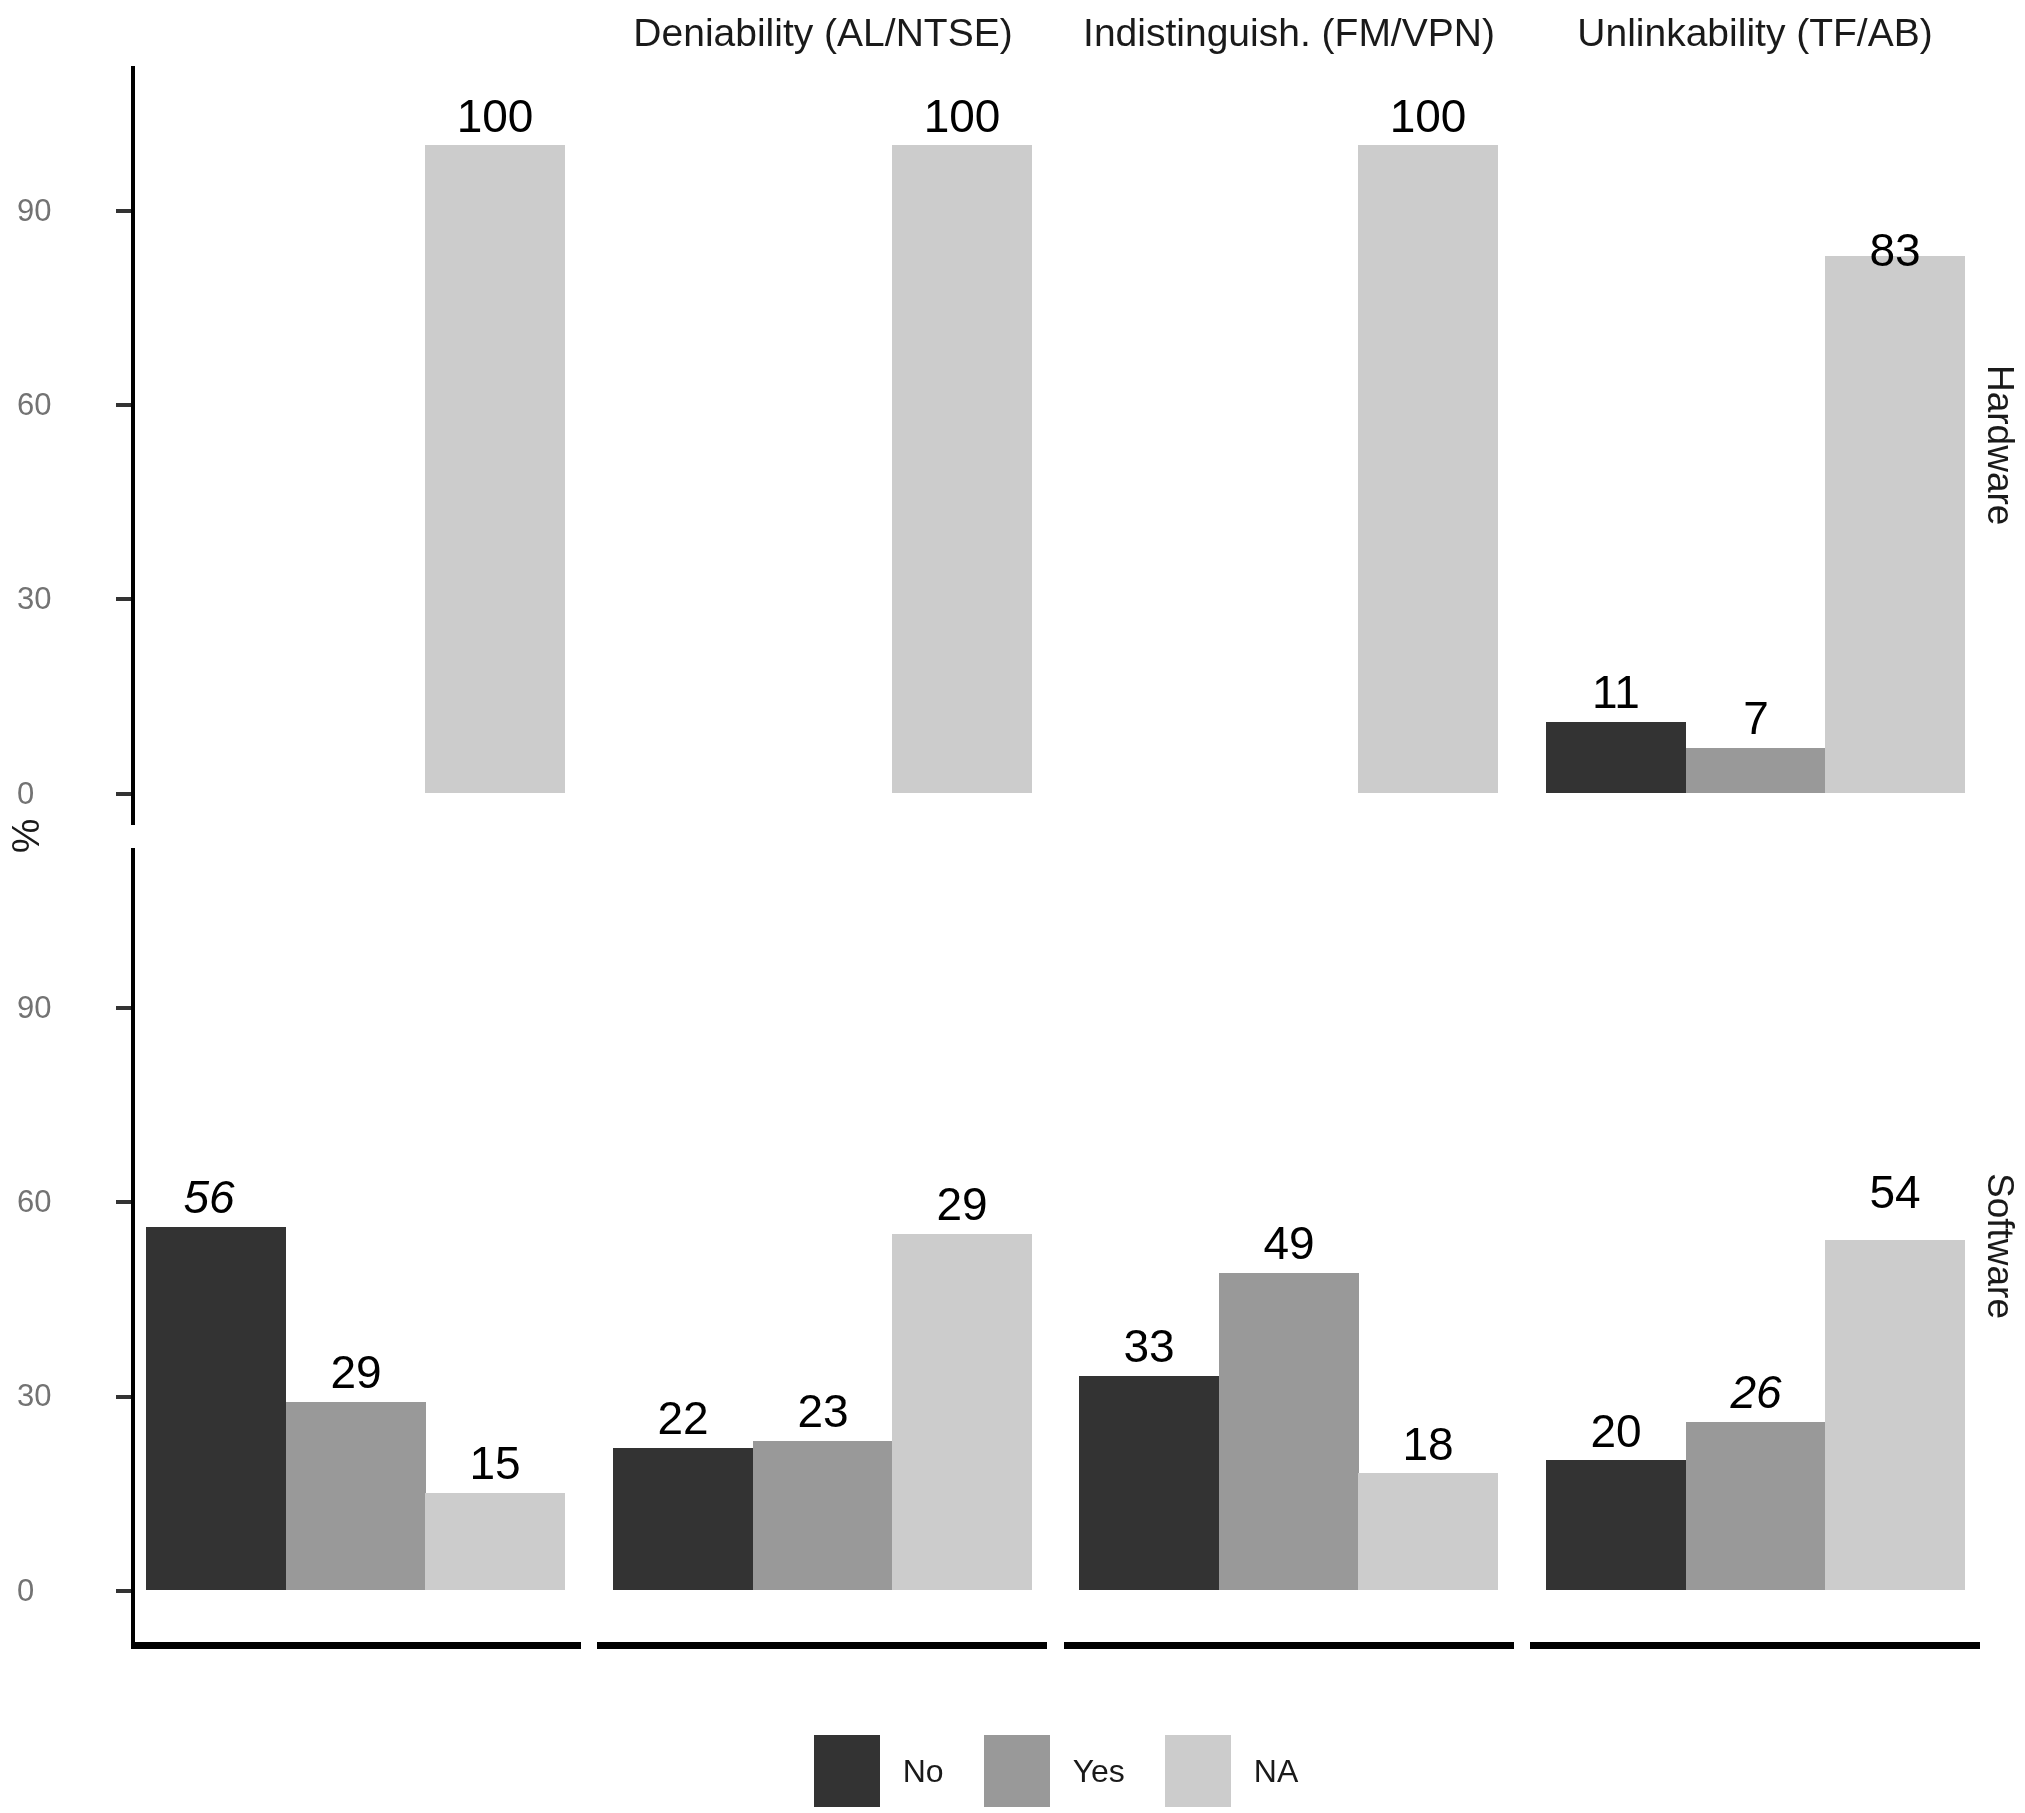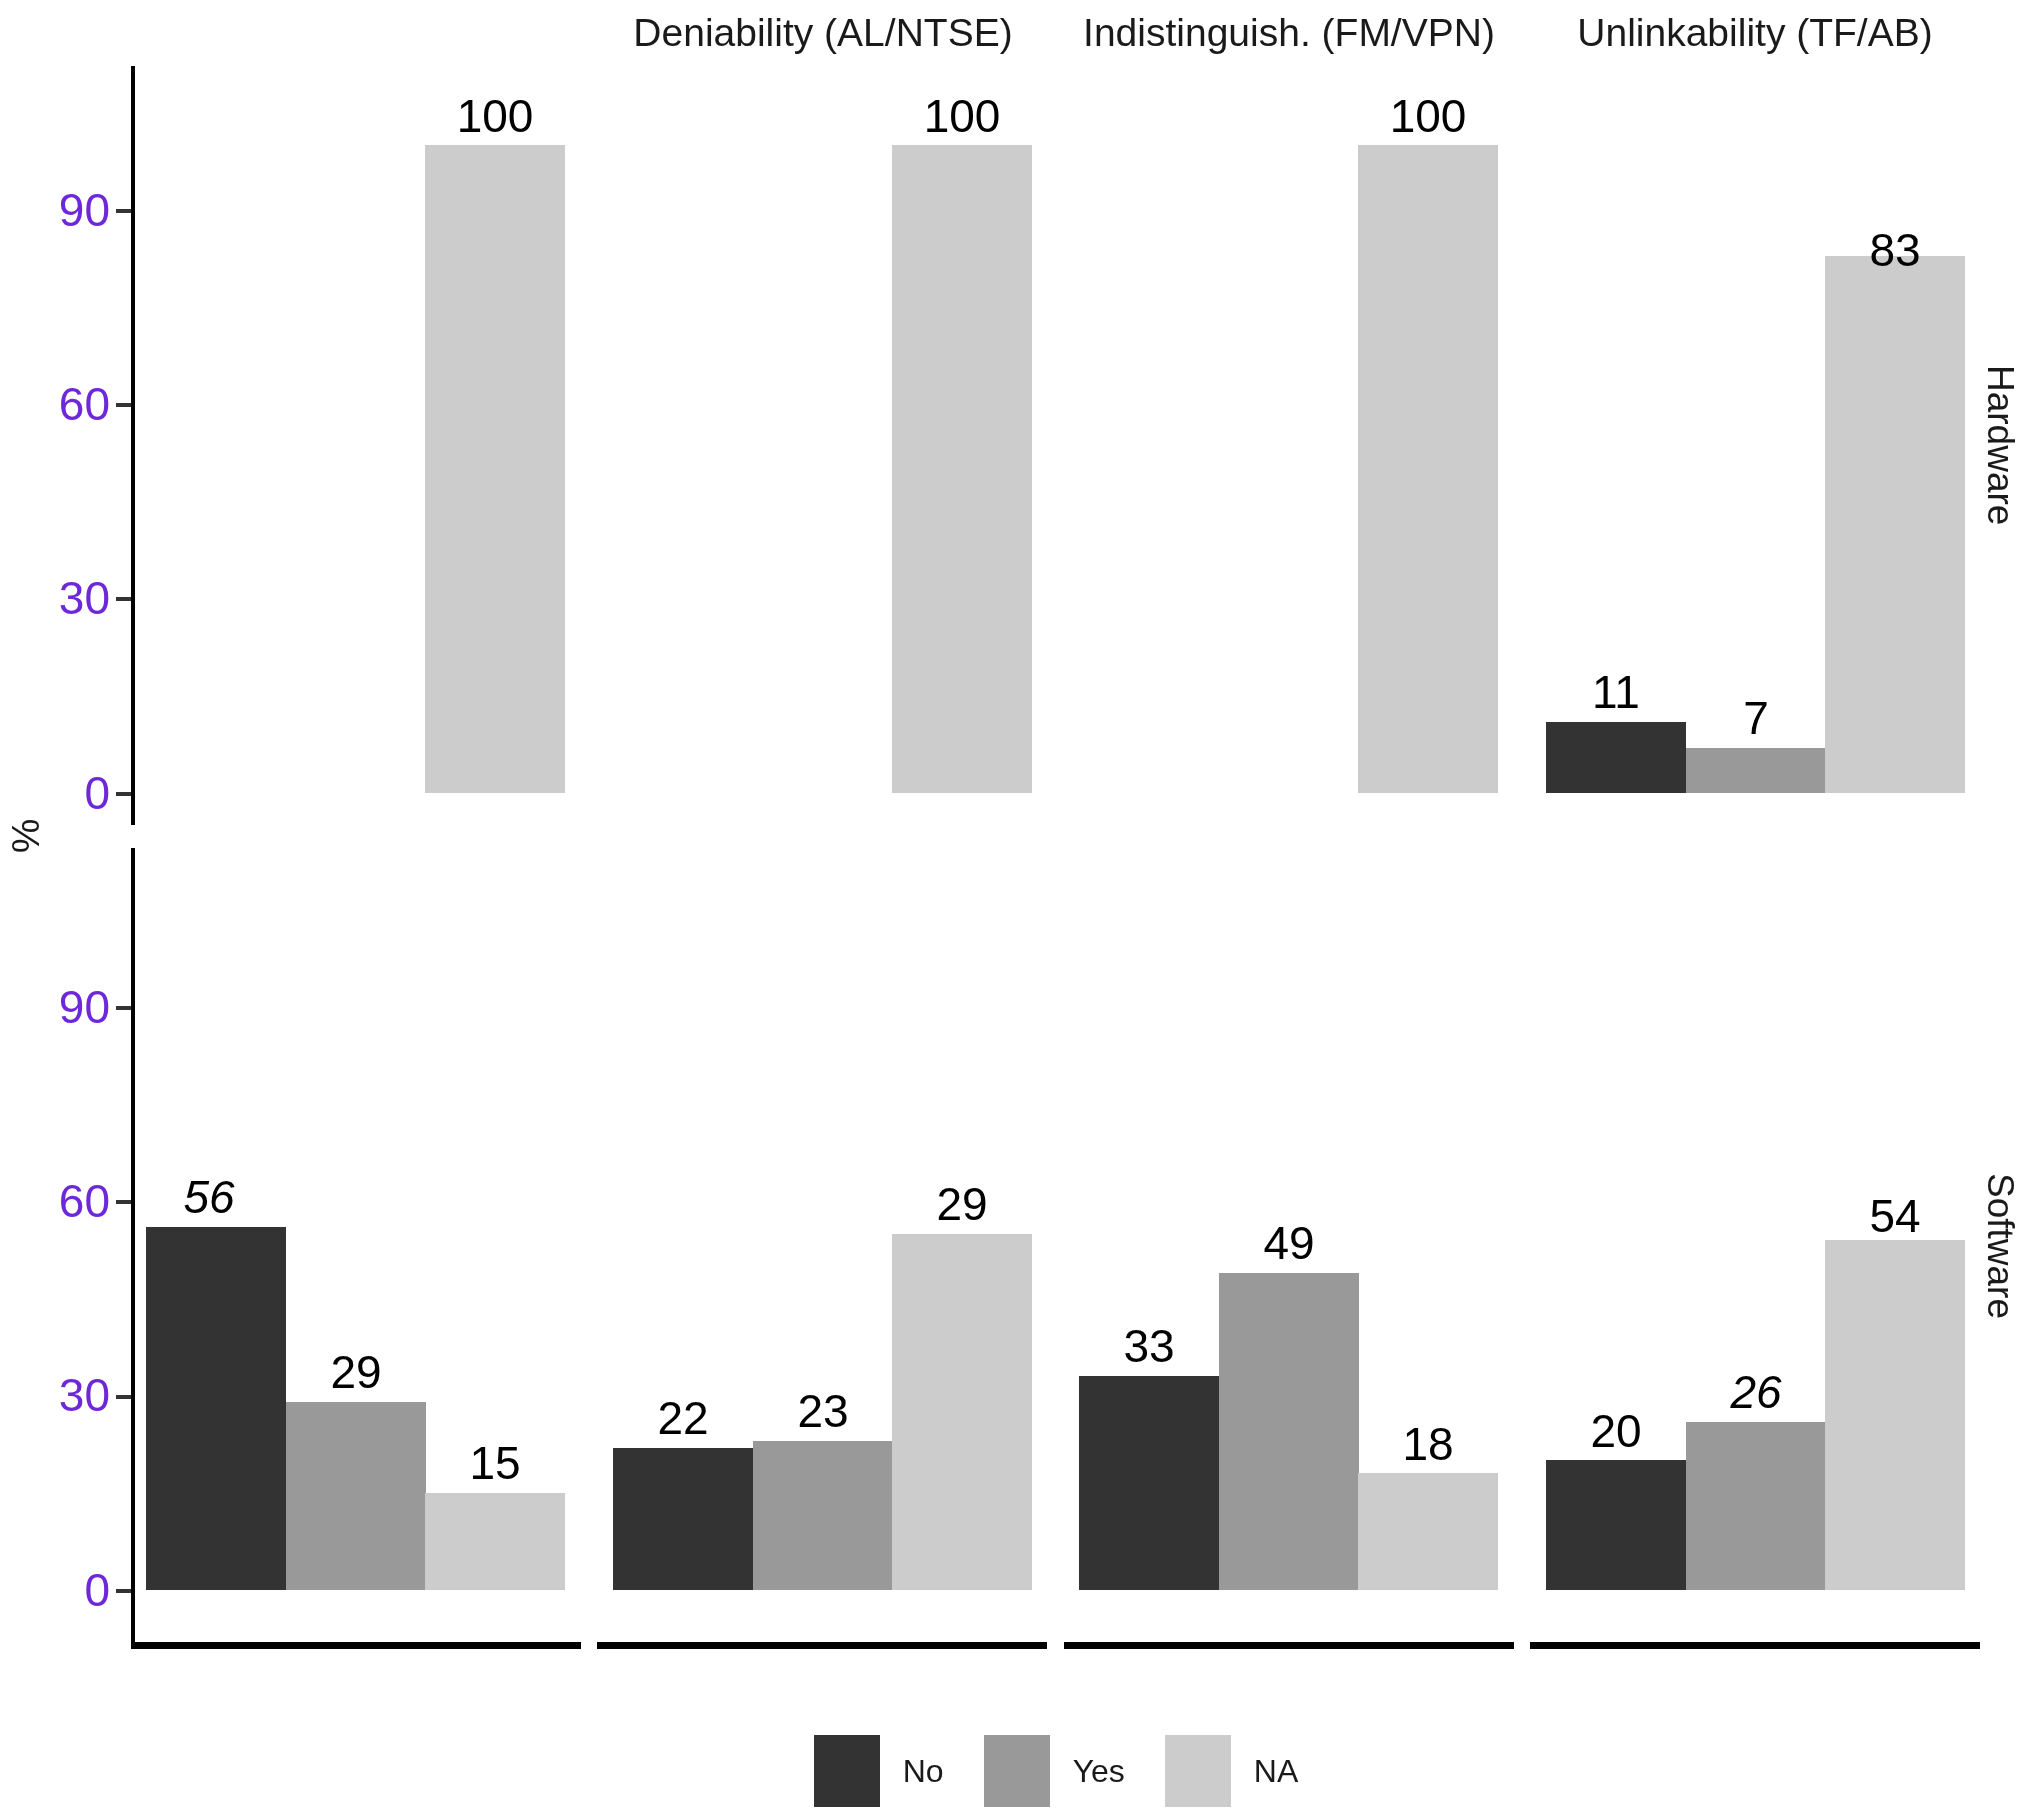--- a/index.html
+++ b/index.html
@@ -14,21 +14,21 @@
     position:absolute;top:9.3px;height:48px;
     display:flex;align-items:center;justify-content:center;
     font-size:39px;color:#1a1a1a;white-space:nowrap;
   }
   .panel{position:absolute;overflow:visible;}
   .yaxis-line{position:absolute;width:3.9px;background:#000000;}
   .xaxis-line{position:absolute;height:7px;background:#000000;}
   .tick-mark{position:absolute;width:15.4px;height:3.9px;background:#333333;}
   .tick-label{
     position:absolute;width:93px;height:35px;line-height:35px;
-    text-align:right;font-size:46px;color:#6d28d9;
+    text-align:left;font-size:31px;color:#737373;
   }
   .bar{position:absolute;}
   .bar-label{
     position:absolute;height:48px;line-height:48px;width:140px;
     text-align:center;font-size:46px;color:#000000;
   }
   .strip-label{
     position:absolute;left:1977px;width:45px;
     display:flex;align-items:center;justify-content:center;
     writing-mode:vertical-rl;
@@ -136,17 +136,17 @@
       <div class="bar" style="left: 292px; width: 140px; bottom: 55px; height: 117px; background: rgb(204, 204, 204);"></div>
       <div class="bar-label" style="left: 292px; bottom: 177px;">18</div>
     </div>
     <div class="xaxis-line" style="left: 1064px; width: 450px; top: 1642px;"></div>
     <div class="panel" style="left: 1533px; top: 848px; width: 446px; height: 797px;">
       <div class="bar" style="left: 13px; width: 140px; bottom: 55px; height: 130px; background: rgb(51, 51, 51);"></div>
       <div class="bar-label" style="left: 13px; bottom: 190px;">20</div>
       <div class="bar" style="left: 153px; width: 140px; bottom: 55px; height: 168px; background: rgb(153, 153, 153);"></div>
       <div class="bar-label" style="left: 153px; bottom: 229px; font-style: italic;">26</div>
       <div class="bar" style="left: 292px; width: 140px; bottom: 55px; height: 350px; background: rgb(204, 204, 204);"></div>
-      <div class="bar-label" style="left: 292px; bottom: 405px;">54</div>
+      <div class="bar-label" style="left: 292px; bottom: 429px;">54</div>
     </div>
     <div class="xaxis-line" style="left: 1530px; width: 450px; top: 1642px;"></div>
   </div>
 
 
 </body></html>

